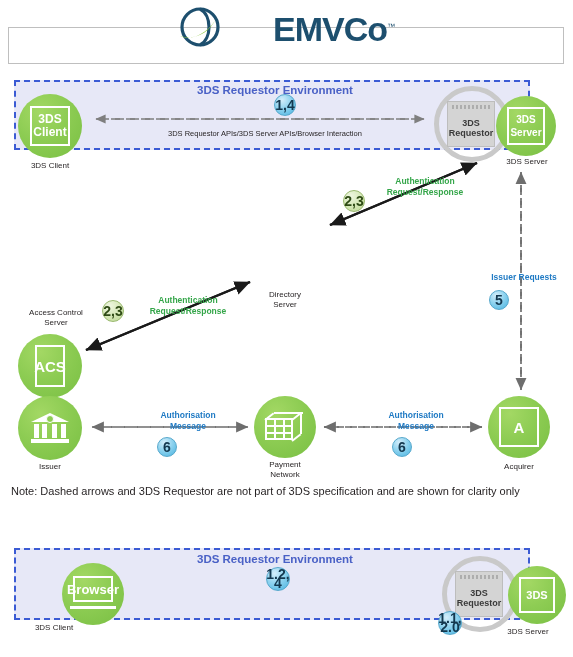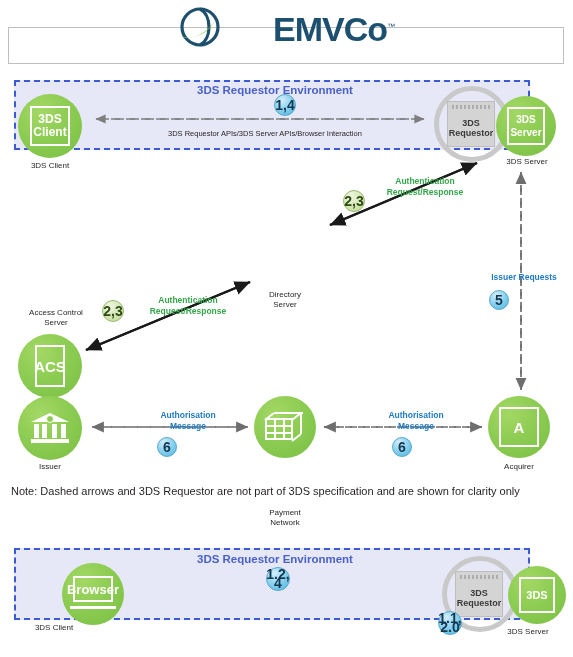--- a/index.html
+++ b/index.html
@@ -181,21 +181,21 @@
   #label-payment-req{left:476px;top:272px;width:96px;}
   #label-auth-msg-left{left:134px;top:410px;width:108px;}
   #label-auth-msg-right{left:362px;top:410px;width:108px;}
 
   
   #cap-3ds-client-top{left:12px;top:161px;width:76px;}
   #cap-3ds-server-top{left:488px;top:157px;width:78px;}
   #cap-directory-server{left:247px;top:290px;width:76px;}
   #cap-access-control{left:12px;top:308px;width:88px;line-height:10px;}
   #cap-issuer{left:20px;top:462px;width:60px;}
-  #cap-payment-network{left:246px;top:460px;width:78px;line-height:10px;margin-top:48px;}
+  #cap-payment-network{left:246px;top:460px;width:78px;line-height:10px;}
   #cap-acquirer{left:488px;top:462px;width:62px;}
   #cap-3ds-client-bottom{left:16px;top:623px;width:76px;}
   #cap-3ds-server-bottom{left:488px;top:627px;width:80px;}
 
   
   #note{
     left:11px;top:484px;width:556px;
     font-size:11px;color:#231f20;line-height:14px;white-space:nowrap;
   }
 

